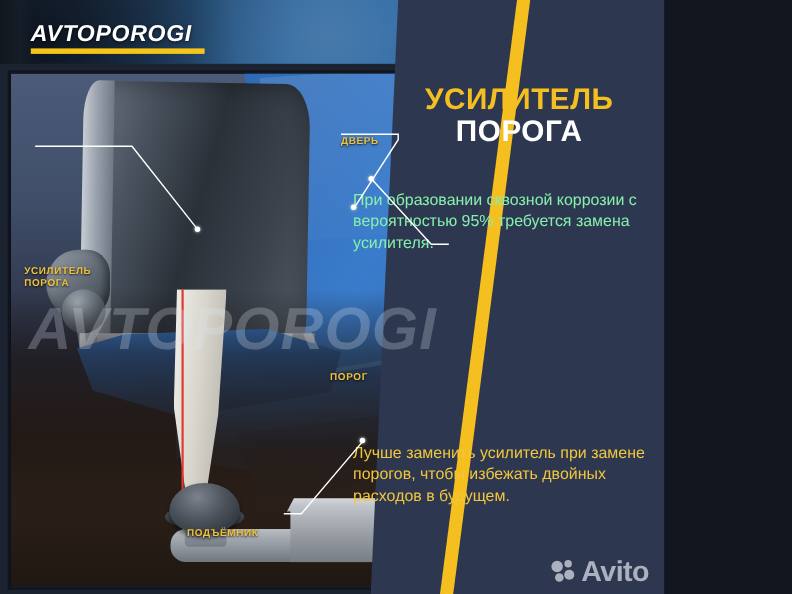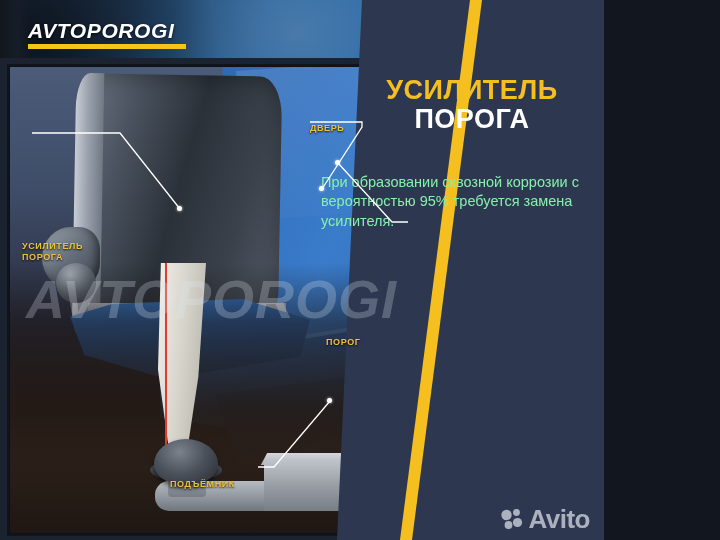--- a/index.html
+++ b/index.html
@@ -411,40 +411,41 @@
 
       <div class="dot" style="left:309px;top:119px"></div>
       <div class="dot" style="left:167px;top:139px"></div>
       <div class="dot" style="left:325px;top:93px"></div>
       <div class="dot" style="left:317px;top:331px"></div>
     </div>
 
     <div class="anno" style="left:310px;top:104px;margin-top:19px;">ДВЕРЬ</div>
     <div class="anno" style="left:22px;top:241px;">УСИЛИТЕЛЬ
 ПОРОГА</div>
-    <div class="anno" style="left:326px;top:337px;text-align:right;">ПОРОГ</div>
+    <div class="anno" style="left:300px;top:337px;text-align:right;">ПОРОГ</div>
     <div class="anno" style="left:170px;top:479px;">ПОДЪЁМНИК</div>
 
   </div>
 
   <div class="watermark">AVTOPOROGI</div>
 
   <div class="right-pane"></div>
 
   <svg class="divider" viewBox="0 0 720 540">
     <polygon points="470,0 482,0 412,540 400,540" fill="#f5c01f"></polygon>
   </svg>
 
   <div class="right-content">
     <div class="title">
       <span class="title-1">УСИЛИТЕЛЬ</span>
       <span class="title-2">ПОРОГА</span>
     </div>
 
     <div class="para p1">При образовании сквозной коррозии с вероятностью 95% требуется замена усилителя.</div>
+    <div class="para p3">Лучше заменить усилитель при замене порогов, чтобы избежать двойных расходов в будущем.</div>
   </div>
 
   <div class="avito">
     <svg width="26" height="26" viewBox="0 0 26 26">
       <circle cx="7.5" cy="9" r="5.2" fill="#cfd4dd"></circle>
       <circle cx="17.5" cy="6.5" r="3.4" fill="#cfd4dd"></circle>
       <circle cx="9.5" cy="19" r="3.9" fill="#cfd4dd"></circle>
       <circle cx="18.5" cy="16.5" r="4.6" fill="#cfd4dd"></circle>
     </svg>
     <span class="avito-text">Avito</span>

